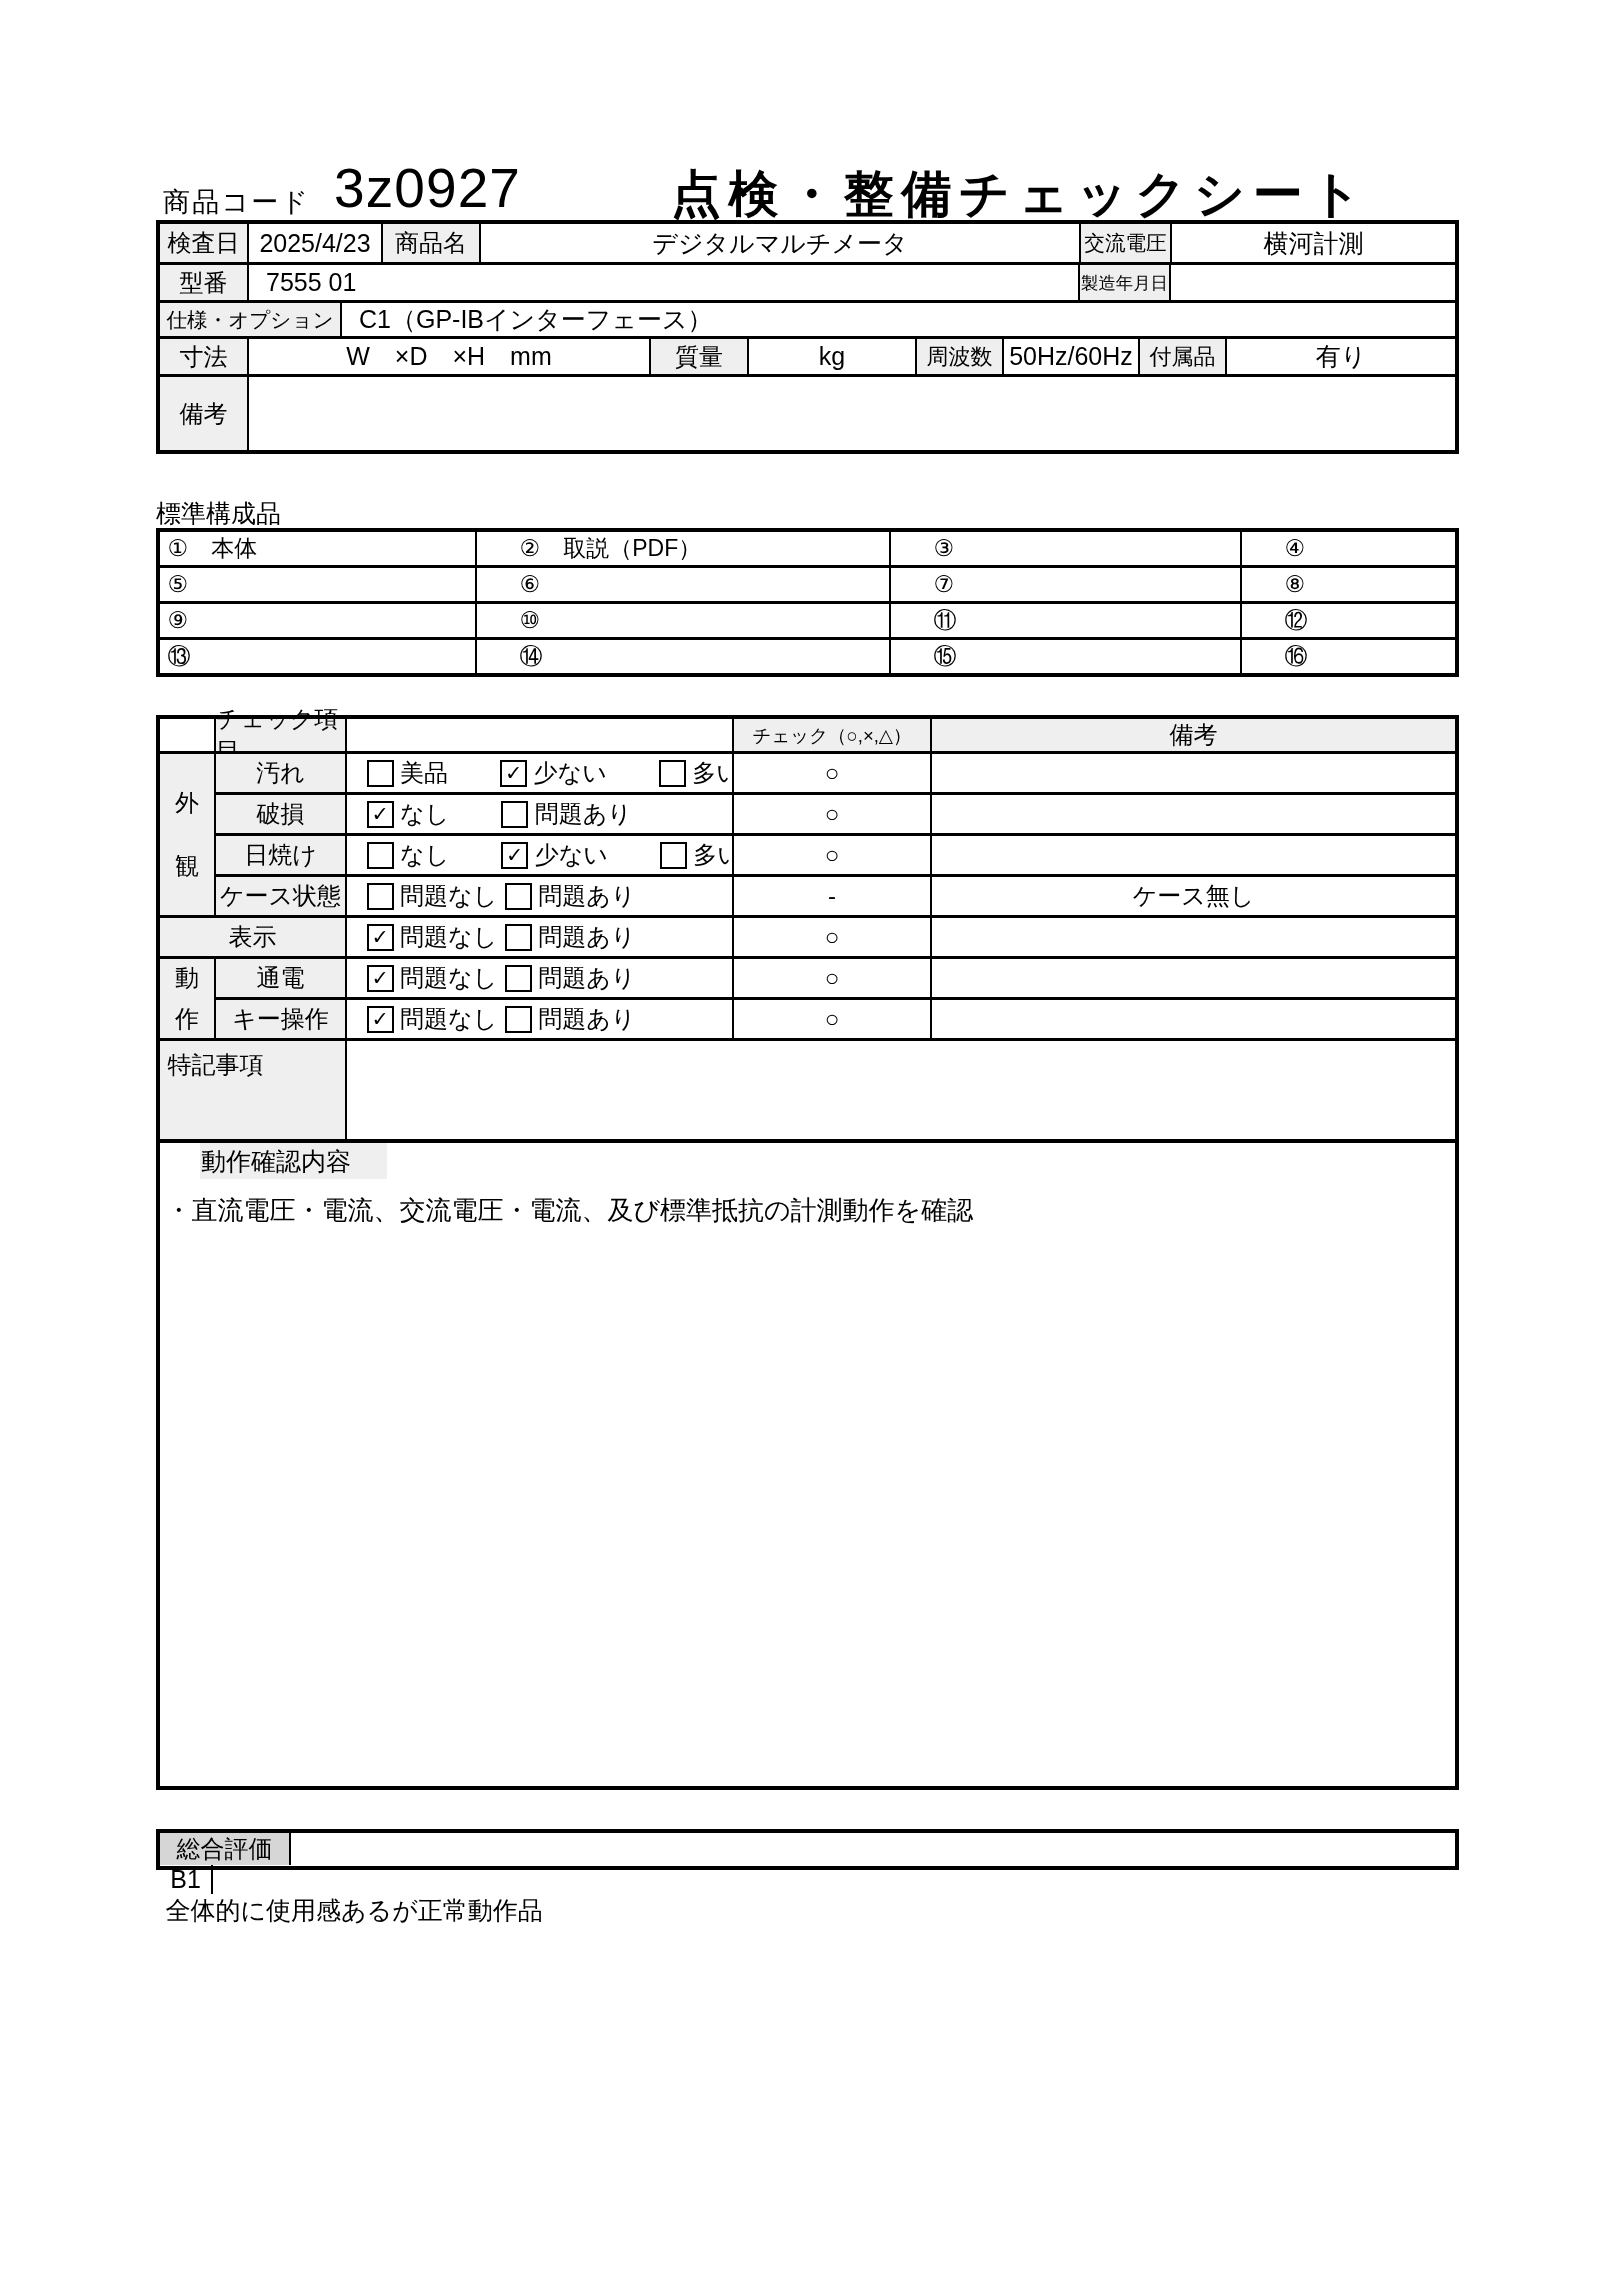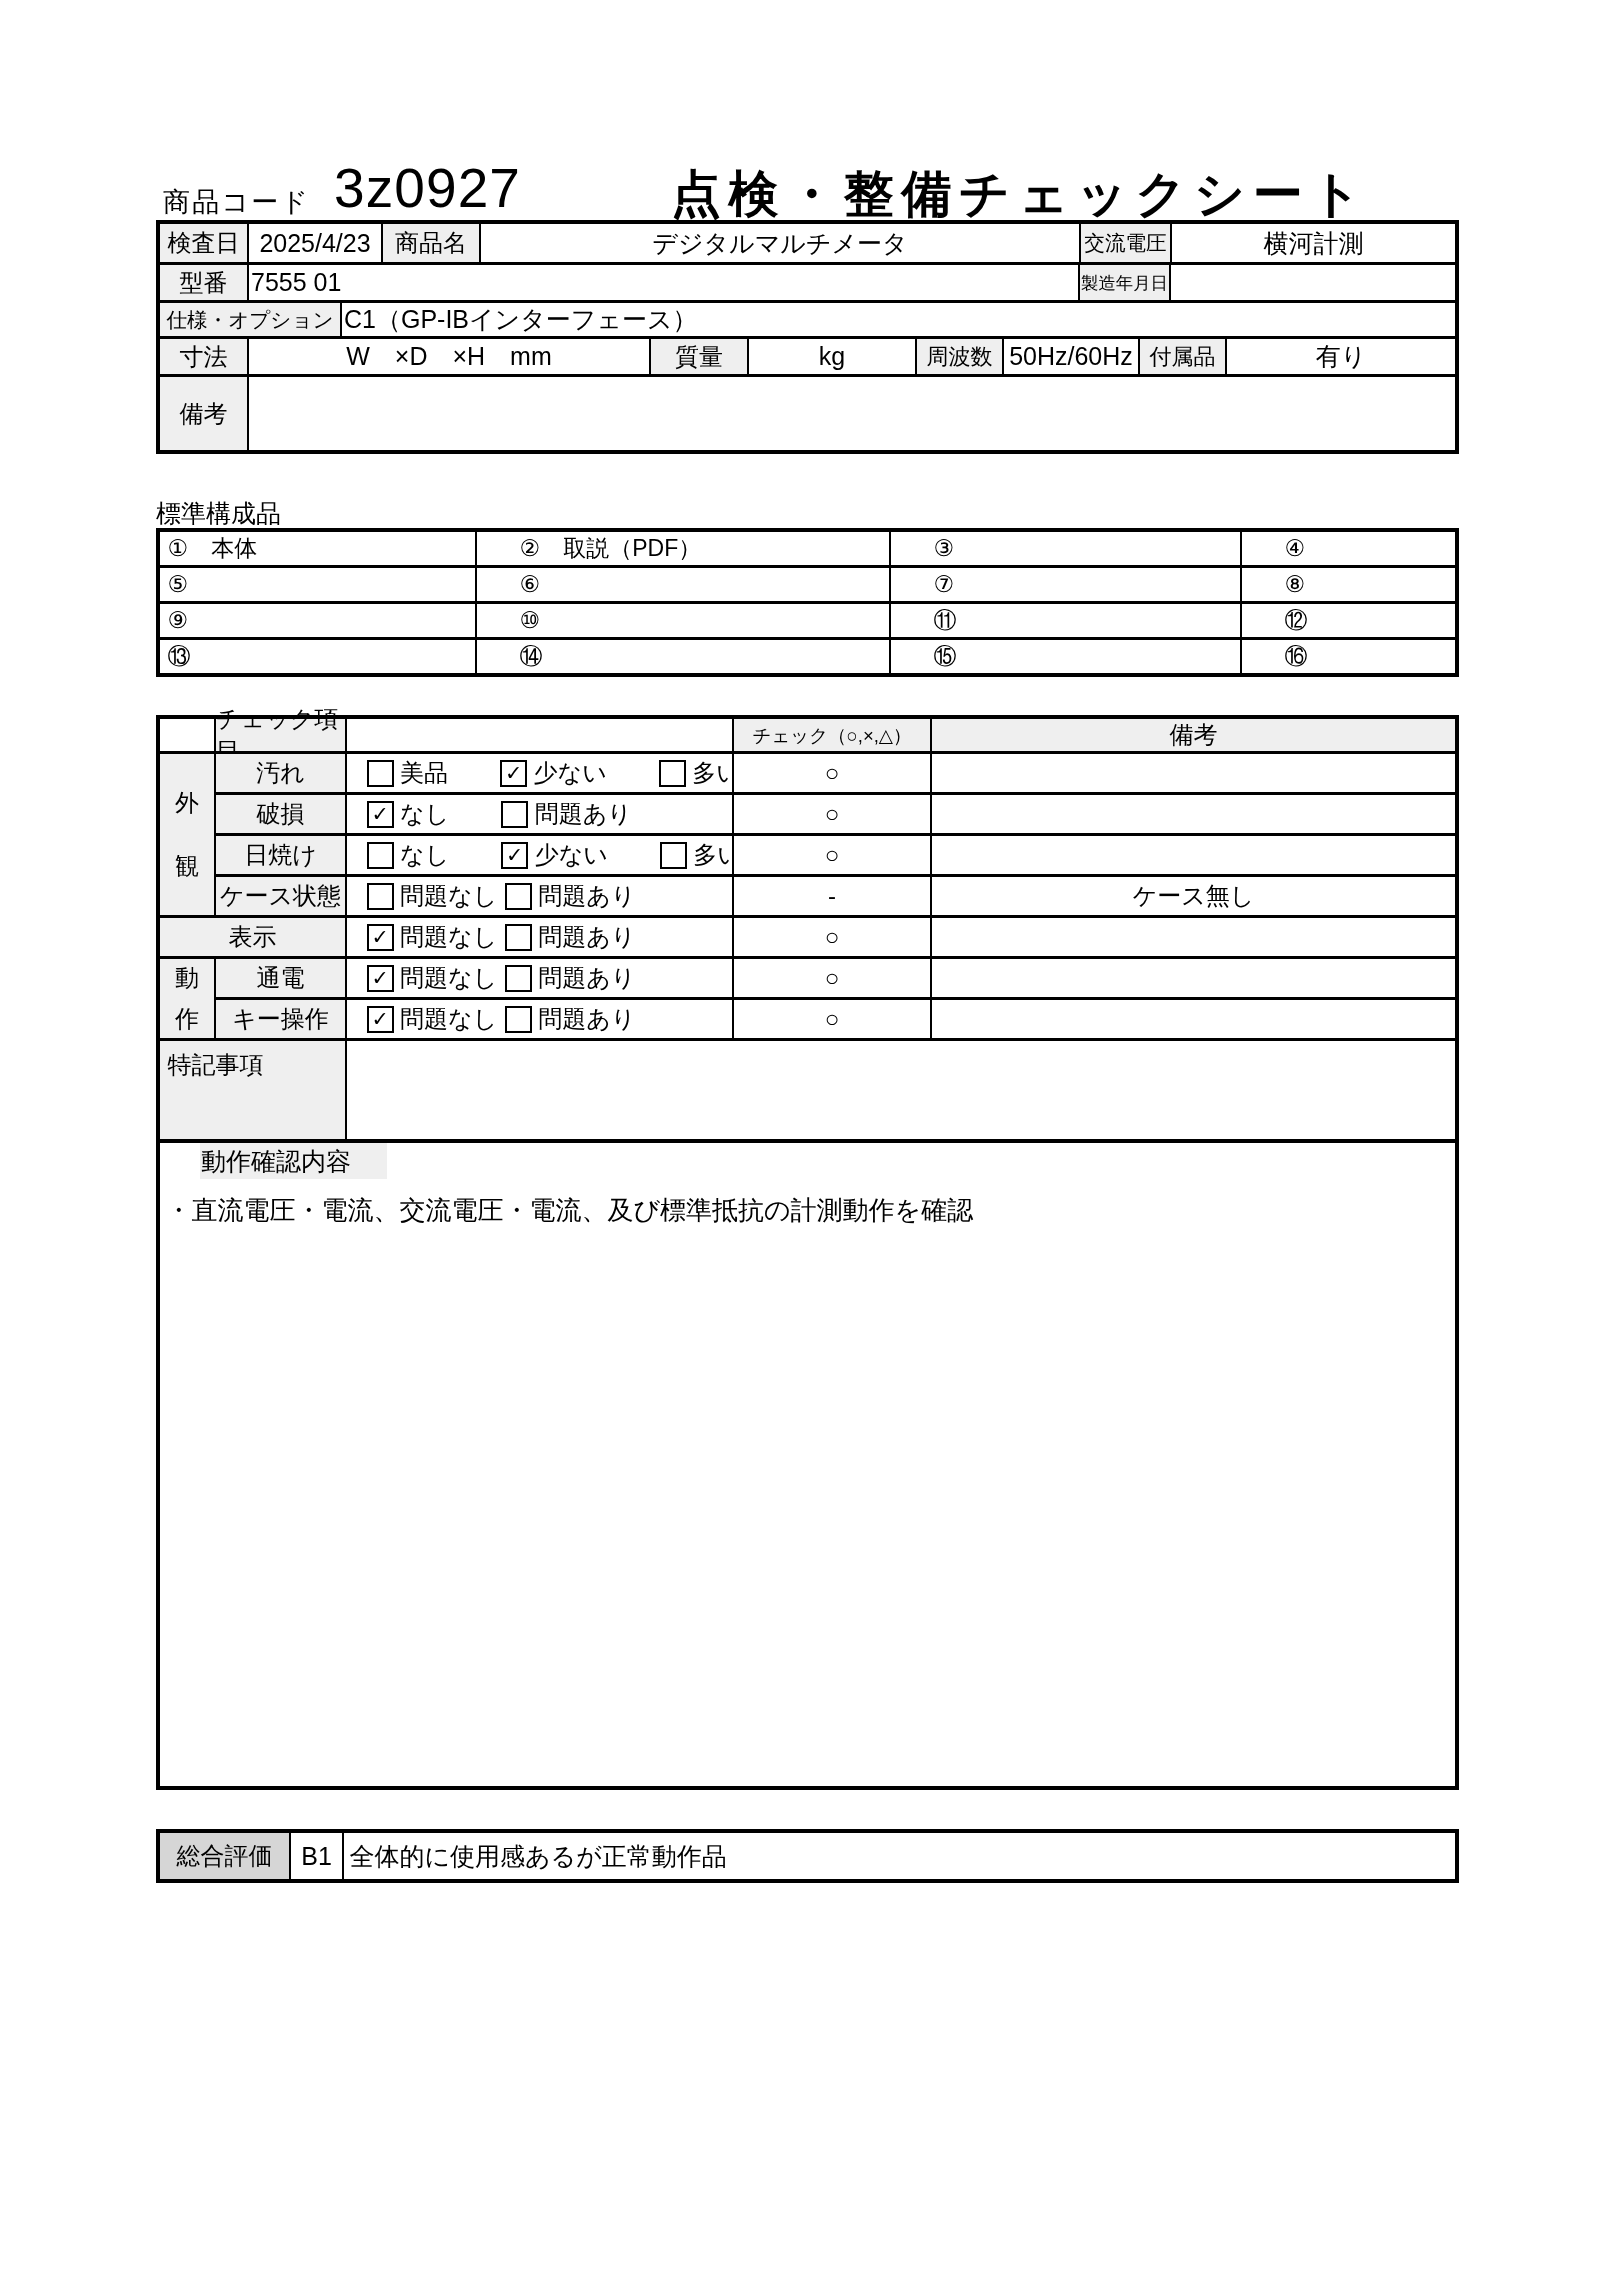--- a/index.html
+++ b/index.html
@@ -21,21 +21,21 @@
   #product-code-label { left:163px; top:184px; font-size:27px; letter-spacing:2.2px; }
   #product-code-value { left:334px; top:156px; font-size:55px; letter-spacing:1.1px; }
   #sheet-title { left:671px; top:161px; font-size:50px; font-weight:600; letter-spacing:7.6px; }
 
   
   .tbl { position:absolute; left:156px; width:1303px; border:4.9px solid #000; background:#fff; }
   .row { display:flex; border-bottom:3.8px solid #000; }
   .row.lastrow { border-bottom:none; }
   .cell { display:flex; align-items:center; justify-content:center; border-right:2.7px solid #000; font-size:25px; }
   .cell.last { border-right:none; flex:1; }
-  .cell.left { justify-content:flex-start; padding-left:2px; }
+  .cell.left { justify-content:flex-start; padding-left:17px; }
   .lblbg { background:#efefef; }
 
   
   #info-table { top:220px; }
   #info-table .r1 { height:41px; }
   #info-table .r2 { height:38px;justify-content:center; }
   #info-table .r3 { height:36px; }
   #info-table .r4 { height:38px; }
   #info-table .r5 { height:73px; border-bottom:none; }
   .fs44 { font-size:24px; }
@@ -88,21 +88,21 @@
   
   #op-box { top:1139px; height:651px; }
   #op-label {
     width:187px; height:36px; background:#efefef;
     display:flex; align-items:center; padding-left:1px; font-size:25px;margin-left:40px;
   }
   #op-note { margin:14px 0 0 5.4px; font-size:26px; }
 
   
   #overall-table { top:1829px; }
-  #overall-table .row { height:46px; border-bottom:none; }
+  #overall-table .row { height:33px; border-bottom:none;flex-direction:column; }
   #overall-table .olbl { width:131px; background:#d6d6d6; font-size:24px; }
   #overall-table .ograde { width:53px; font-size:25px; }
   #overall-table .ocomment { justify-content:flex-start; padding-left:5.4px; font-size:25px; }
 
   .w164{width:89px;} .w247{width:134px;} .w180{width:98px;} .w1104{width:600px;}
   .w168{width:91px;} .w1531{width:831px;} .w336{width:182px;} .w741{width:402px;}
   .w310{width:168px;} .w160{width:87px;} .w250{width:136px;}
   .w584{width:317px;} .w698{width:379px;} .w582{width:316px;}
 </style>
 </head>

